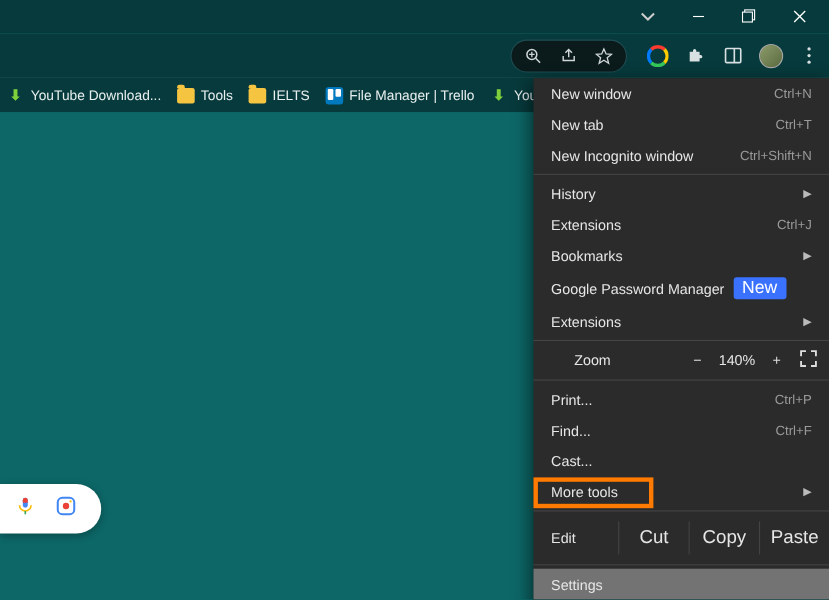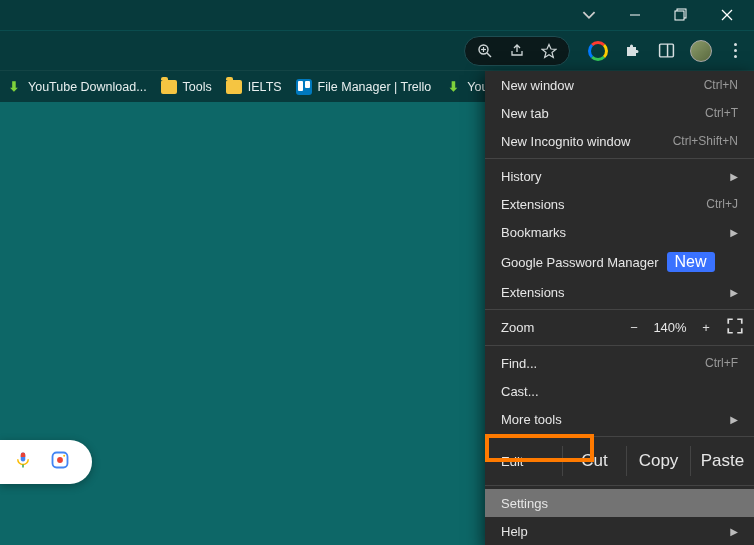--- a/index.html
+++ b/index.html
@@ -43,21 +43,21 @@
 
 .menu { position:absolute; top:71px; right:0; width:269px; background:#2b2b2b; box-shadow:-2px 4px 16px rgba(0,0,0,0.6); color:#e6e6e6; font-size:13px; padding-bottom:4px;}
 .menu-row { display:flex; align-items:center; justify-content:space-between; padding: 6px 16px; min-height:28px;}
 .menu-row.hover{ background:#737373;padding-left:16px;}
 .menu-row .lbl{ display:flex; align-items:center; gap:8px;}
 .shortcut{ color:#9a9a9a; font-size:12px;}
 .sep{ height:1px; background:#444; margin:3px 0;}
 .arrow{ color:#bbb; font-size:10px;}
 .new-badge{ background:#3a72ff; color:#fff; font-size:16px; padding:1px 8px; border-radius:3px;}
 .zoom-row{ display:flex; align-items:center; padding:4px 10px 4px 16px;}
-.zoom-row .zlabel{ flex:1;}
+.zoom-row .zlabel{ flex:1;margin-left:21px;}
 .zoom-ctrl{ display:flex; align-items:center; gap:0;}
 .zbtn{ width:28px; text-align:center; color:#ddd;}
 .zval{ width:44px; text-align:center;}
 .fs-ico{ width:18px;height:18px; color:#ddd; margin-left:6px;}
 .ecp-row{ display:flex; align-items:center; padding:6px 0 6px 16px;}
 .ecp-row .elabel{ flex:1;}
 .ecp-btn{ flex:0 0 64px; text-align:center; border-left:1px solid #444; padding:5px 0; font-size:17px;}
 .settings-highlight{ position:absolute; border:4px solid #ff7a00; pointer-events:none;}
 </style>
 </head>
@@ -216,20 +216,24 @@
       <span class="zbtn">−</span>
       <span class="zval">140%</span>
       <span class="zbtn">+</span>
       <span><svg class="fs-ico" viewBox="0 0 16 16">
             <path d="M2 6V2h4M10 2h4v4M14 10v4h-4M6 14H2v-4" stroke="#ddd" stroke-width="1.5" fill="none"></path>
           </svg></span>
     </div>
   </div>
   <div class="sep"></div>
   <div class="menu-row">
+    <span class="lbl">Print...</span>
+    <span class="shortcut">Ctrl+P</span>
+  </div>
+  <div class="menu-row">
     <span class="lbl">Find...</span>
     <span class="shortcut">Ctrl+F</span>
   </div>
   <div class="menu-row">
     <span class="lbl">Cast...</span>
   </div>
   <div class="menu-row">
     <span class="lbl">More tools</span>
     <span class="arrow">▶</span>
   </div>

